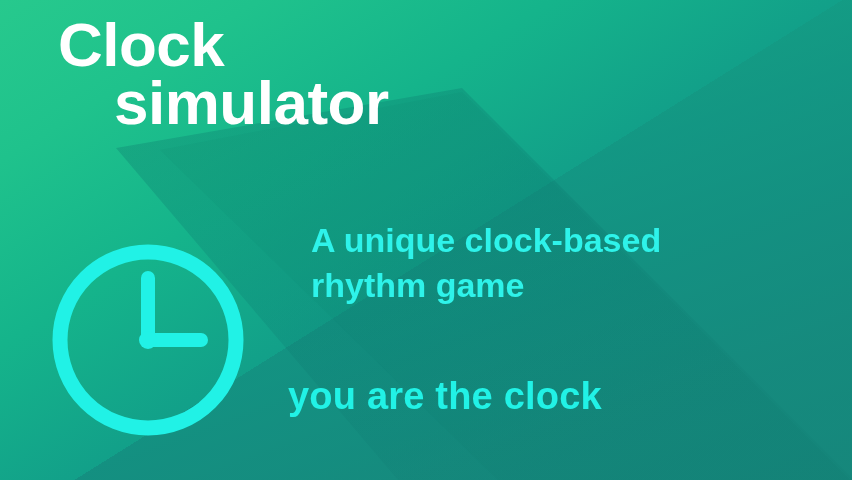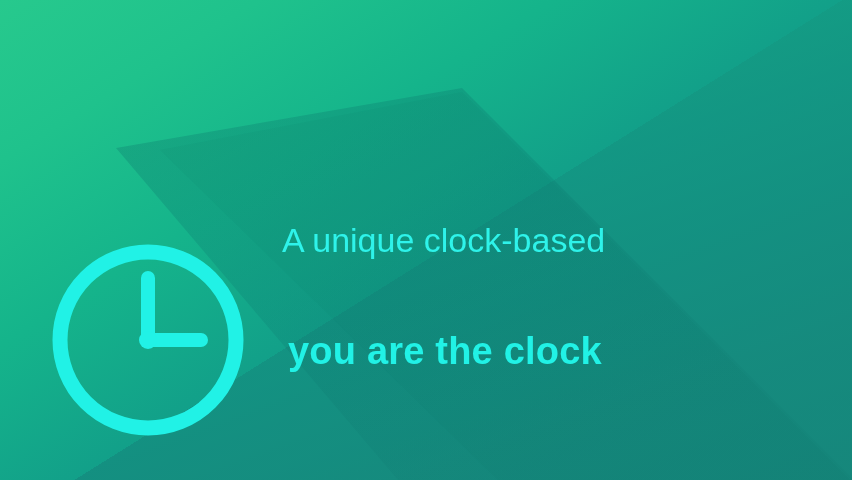--- a/index.html
+++ b/index.html
@@ -77,23 +77,24 @@
   .copy-block {
     position:absolute;
     left:282px;
     top:218px;
     width:540px;
     z-index:3;
   }
   .tagline {
     color:#2ef3ea;
     font-size:34px;
-    font-weight:normal;
+    font-weight:bold;
     line-height:45px;
     letter-spacing:0px;
+    margin-left:29px;
   }
   .tagline-line { display:block; white-space:nowrap; }
 
   .hook {
     margin-top:66px;
     margin-left:6px;
     color:#21f2e6;
     font-size:38px;
     font-weight:bold;
     line-height:44px;
@@ -113,30 +114,35 @@
         <stop offset="0%" stop-color="#0b6f69" stop-opacity="0.30"></stop>
         <stop offset="45%" stop-color="#0b6f69" stop-opacity="0.22"></stop>
         <stop offset="100%" stop-color="#0b6f69" stop-opacity="0.10"></stop>
       </linearGradient>
     </defs>
 
     <polygon points="116,148 462,88 852,478 852,480 398,480" fill="url(#shadeGrad)"></polygon>
     <polygon points="160,150 462,92 852,482 500,482" fill="#0b6f69" opacity="0.07"></polygon>
   </svg>
 
+  <div class="wordmark">
+    <span class="wordmark-line line-1">Clock</span>
+    <span class="wordmark-line line-2">simulator</span>
+  </div>
 
   <div class="clock-icon">
     <svg viewBox="0 0 204 204" aria-hidden="true">
       <circle cx="102" cy="102" r="88" fill="none" stroke="#21f2e6" stroke-width="15"></circle>
       <line x1="102" y1="102" x2="102" y2="40" stroke="#21f2e6" stroke-width="14" stroke-linecap="round"></line>
       <line x1="102" y1="102" x2="155" y2="102" stroke="#21f2e6" stroke-width="14" stroke-linecap="round"></line>
       <circle cx="102" cy="102" r="9" fill="#21f2e6"></circle>
     </svg>
   </div>
 
   <div class="copy-block">
     <div class="tagline">
       <span class="tagline-line">A unique clock-based</span>
+      <span class="tagline-line">rhythm game</span>
     </div>
     <span class="hook">you are the clock</span>
   </div>
 
 </div>
 
 </body></html>

